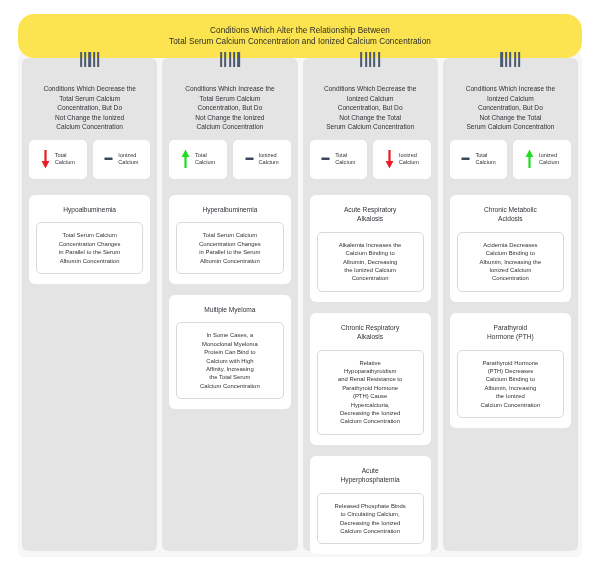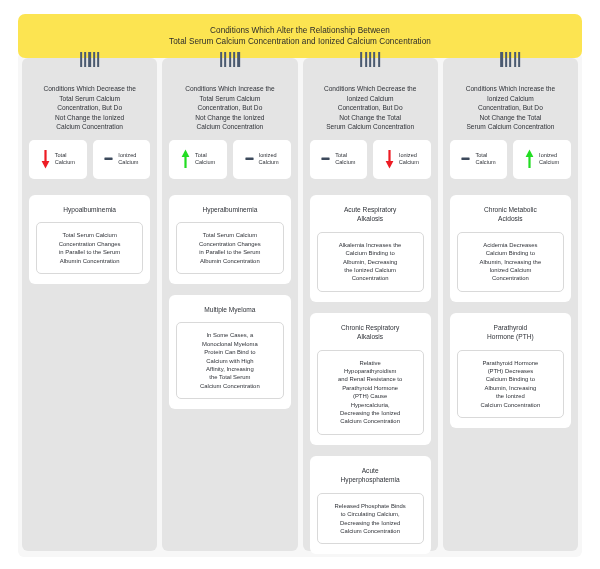--- a/index.html
+++ b/index.html
@@ -24,21 +24,21 @@
   }
 
   
   .title-banner {
     position: absolute;
     left: 18px;
     top: 14px;
     width: 564px;
     height: 44px;
     background: #FCE451;
-    border-radius: 7px;
+    border-radius: 16px;
     display: flex;
     align-items: center;
     justify-content: center;
     text-align: center;
     z-index: 5;
   }
   .title-banner .title-text {
     font-size: 8.2px;
     line-height: 11.5px;
     color: #2b2b2b;

